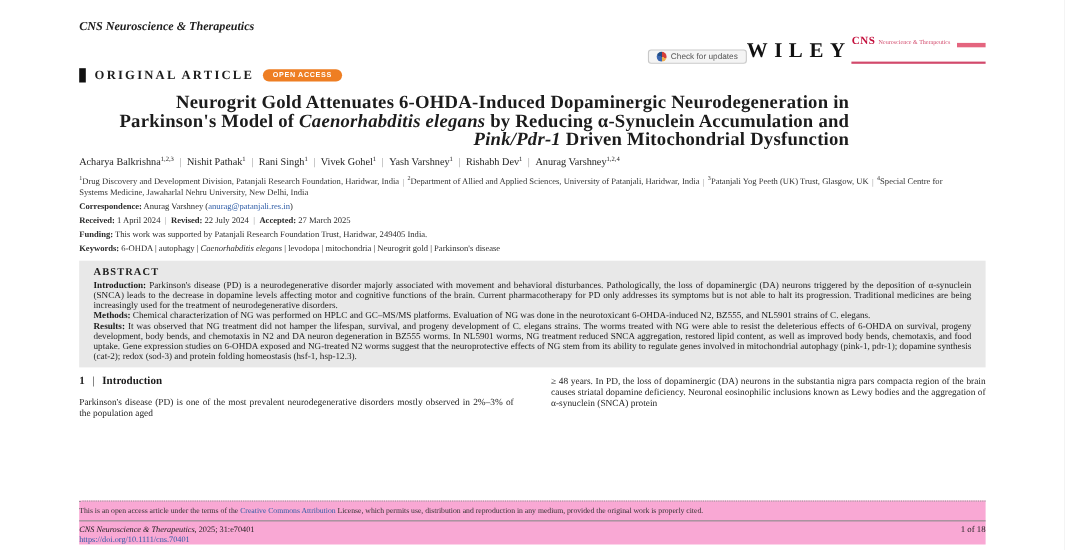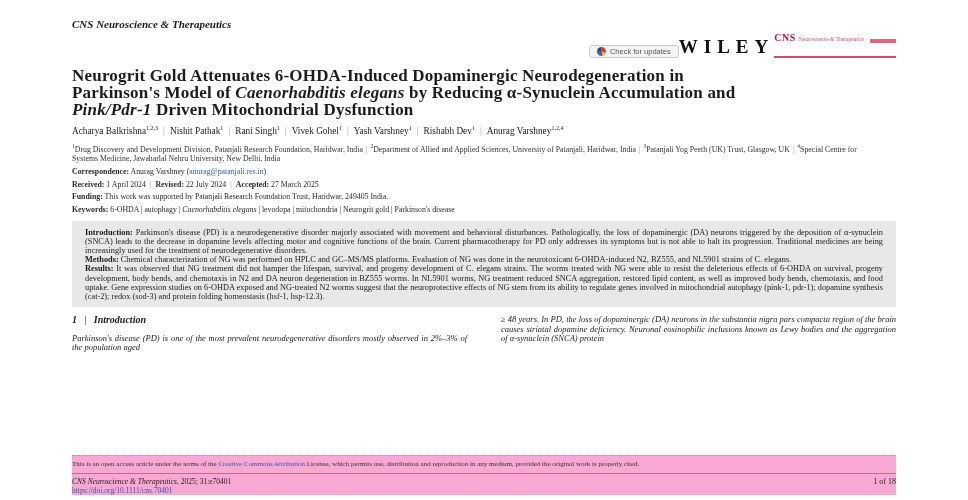--- a/index.html
+++ b/index.html
@@ -38,21 +38,21 @@
   
   .banner { display: flex; align-items: center; gap: 8px; margin-top: 4px; }
   .type-bar { width: 6px; height: 13px; background: #111; }
   .type-label { font-weight: bold; font-size: 11.5px; letter-spacing: 2px; }
   .oa-badge {
     background: #ee7e23; color: #fff; font-family: "Liberation Sans", sans-serif;
     font-weight: bold; font-size: 6.5px; letter-spacing: 0.6px;
     border-radius: 8px; padding: 2px 9px; cursor: pointer;
   }
   
-  .title { margin-top: 9px; font-size: 17px; line-height: 17px; font-weight: bold; letter-spacing: 0.2px; max-width: 700px; }
+  .title { margin-top: 9px; font-size: 17px; line-height: 17px; font-weight: bold; letter-spacing: 0.2px; max-width: 700px; text-align: right; }
   .title .it { font-style: italic; }
   .authors { margin-top: 7px; font-size: 9.3px; color: #222; }
   .authors sup { font-size: 6px; }
   .authors .sep { color: #999; margin: 0 5px; }
   
   .affils { margin-top: 6px; font-size: 7.8px; line-height: 9.4px; color: #333; max-width: 810px; }
   .affils sup { font-size: 5.5px; }
   .affils .sep { color: #999; margin: 0 3px; }
   .metaline { margin-top: 3.5px; font-size: 7.8px; color: #2a2a2a; }
   .metaline b { font-weight: bold; }
@@ -61,21 +61,21 @@
   .it { font-style: italic; }
   
   .abstract {
     margin-top: 7px; background: #e8e8e8; padding: 7px 13px 6px;
     font-size: 8.3px; line-height: 9.2px; text-align: justify;
   }
   .abstract h2 { font-size: 9.5px; letter-spacing: 1px; margin-bottom: 2px; }
   .abstract p b { font-weight: bold; }
   
   .intro { display: flex; gap: 34px; margin-top: 8px; }
-  .col { flex: 1; font-size: 8.5px; line-height: 9.6px; text-align: justify; font-style: italic; }
+  .col { flex: 1; font-size: 8.5px; line-height: 9.6px; text-align: justify; }
   .sec-heading { font-weight: bold; font-size: 10px; margin-bottom: 9px; }
   .sec-heading .pipe { margin: 0 7px; font-weight: normal; }
   
   .page-footer { position: absolute; left: 72px; right: 72px; bottom: 5px; background: #f9a8d4; }
   .dotted { border-top: 1px dotted #999; padding-top: 4px; }
   .footnote { font-size: 7px; line-height: 8.6px; color: #333; max-width: 840px; }
   .copyright { font-size: 7px; margin-top: 3px; color: #333; }
   .bottom-bar { border-top: 1px solid #8a8a8a; margin-top: 4px; padding-top: 3px; display: flex; justify-content: space-between; align-items: flex-start; }
   .cite { font-size: 7.5px; line-height: 9px; }
   .page-num { font-size: 8px; color: #222; }
@@ -94,36 +94,42 @@
       </div>
       <div class="wiley">WILEY</div>
       <div class="cns-brand">
         <span class="cns">CNS</span>
         <span class="tagline">Neuroscience &amp; Therapeutics</span>
         <span class="bar"></span>
       </div>
     </div>
   </div>
 
+  <div class="banner">
+    <span class="type-bar"></span>
+    <span class="type-label">ORIGINAL ARTICLE</span>
+    <span class="oa-badge">OPEN ACCESS</span>
+  </div>
 
   <h1 class="title"><span>Neurogrit Gold Attenuates 6-OHDA-Induced Dopaminergic Neurodegeneration in Parkinson's Model of </span><span class="it">Caenorhabditis elegans</span><span> by Reducing α-Synuclein Accumulation and </span><span class="it">Pink/Pdr-1</span><span> Driven Mitochondrial Dysfunction</span></h1>
 
   <div class="authors"><span>Acharya Balkrishna</span><sup>1,2,3</sup><span class="sep">|</span><span>Nishit Pathak</span><sup>1</sup><span class="sep">|</span><span>Rani Singh</span><sup>1</sup><span class="sep">|</span><span>Vivek Gohel</span><sup>1</sup><span class="sep">|</span><span>Yash Varshney</span><sup>1</sup><span class="sep">|</span><span>Rishabh Dev</span><sup>1</sup><span class="sep">|</span><span>Anurag Varshney</span><sup>1,2,4</sup></div>
 
   <div class="affils"><sup>1</sup><span>Drug Discovery and Development Division, Patanjali Research Foundation, Haridwar, India</span><span class="sep">|</span><sup>2</sup><span>Department of Allied and Applied Sciences, University of Patanjali, Haridwar, India</span><span class="sep">|</span><sup>3</sup><span>Patanjali Yog Peeth (UK) Trust, Glasgow, UK</span><span class="sep">|</span><sup>4</sup><span>Special Centre for Systems Medicine, Jawaharlal Nehru University, New Delhi, India</span></div>
 
   <div class="metaline"><b>Correspondence:</b><span> Anurag Varshney (</span><span class="link">anurag@patanjali.res.in</span><span>)</span></div>
 
   <div class="metaline"><b>Received:</b><span> 1 April 2024</span><span class="sep">|</span><b>Revised:</b><span> 22 July 2024</span><span class="sep">|</span><b>Accepted:</b><span> 27 March 2025</span></div>
 
   <div class="metaline"><b>Funding:</b><span> This work was supported by Patanjali Research Foundation Trust, Haridwar, 249405 India.</span></div>
 
   <div class="metaline"><b>Keywords:</b><span> 6-OHDA | autophagy | </span><span class="it">Caenorhabditis elegans</span><span> | levodopa | mitochondria | Neurogrit gold | Parkinson's disease</span></div>
 
   <div class="abstract">
+    <h2>ABSTRACT</h2>
     <p><b>Introduction:</b><span> Parkinson's disease (PD) is a neurodegenerative disorder majorly associated with movement and behavioral disturbances. Pathologically, the loss of dopaminergic (DA) neurons triggered by the deposition of α-synuclein (SNCA) leads to the decrease in dopamine levels affecting motor and cognitive functions of the brain. Current pharmacotherapy for PD only addresses its symptoms but is not able to halt its progression. Traditional medicines are being increasingly used for the treatment of neurodegenerative disorders.</span></p>
     <p><b>Methods:</b><span> Chemical characterization of NG was performed on HPLC and GC–MS/MS platforms. Evaluation of NG was done in the neurotoxicant 6-OHDA-induced N2, BZ555, and NL5901 strains of C. elegans.</span></p>
     <p><b>Results:</b><span> It was observed that NG treatment did not hamper the lifespan, survival, and progeny development of C. elegans strains. The worms treated with NG were able to resist the deleterious effects of 6-OHDA on survival, progeny development, body bends, and chemotaxis in N2 and DA neuron degeneration in BZ555 worms. In NL5901 worms, NG treatment reduced SNCA aggregation, restored lipid content, as well as improved body bends, chemotaxis, and food uptake. Gene expression studies on 6-OHDA exposed and NG-treated N2 worms suggest that the neuroprotective effects of NG stem from its ability to regulate genes involved in mitochondrial autophagy (pink-1, pdr-1); dopamine synthesis (cat-2); redox (sod-3) and protein folding homeostasis (hsf-1, hsp-12.3).</span></p>
   </div>
 
   <div class="intro">
     <div class="col">
       <div class="sec-heading"><span>1</span><span class="pipe">|</span><span>Introduction</span></div>
       <p>Parkinson's disease (PD) is one of the most prevalent neurodegenerative disorders mostly observed in 2%–3% of the population aged</p>
     </div>

